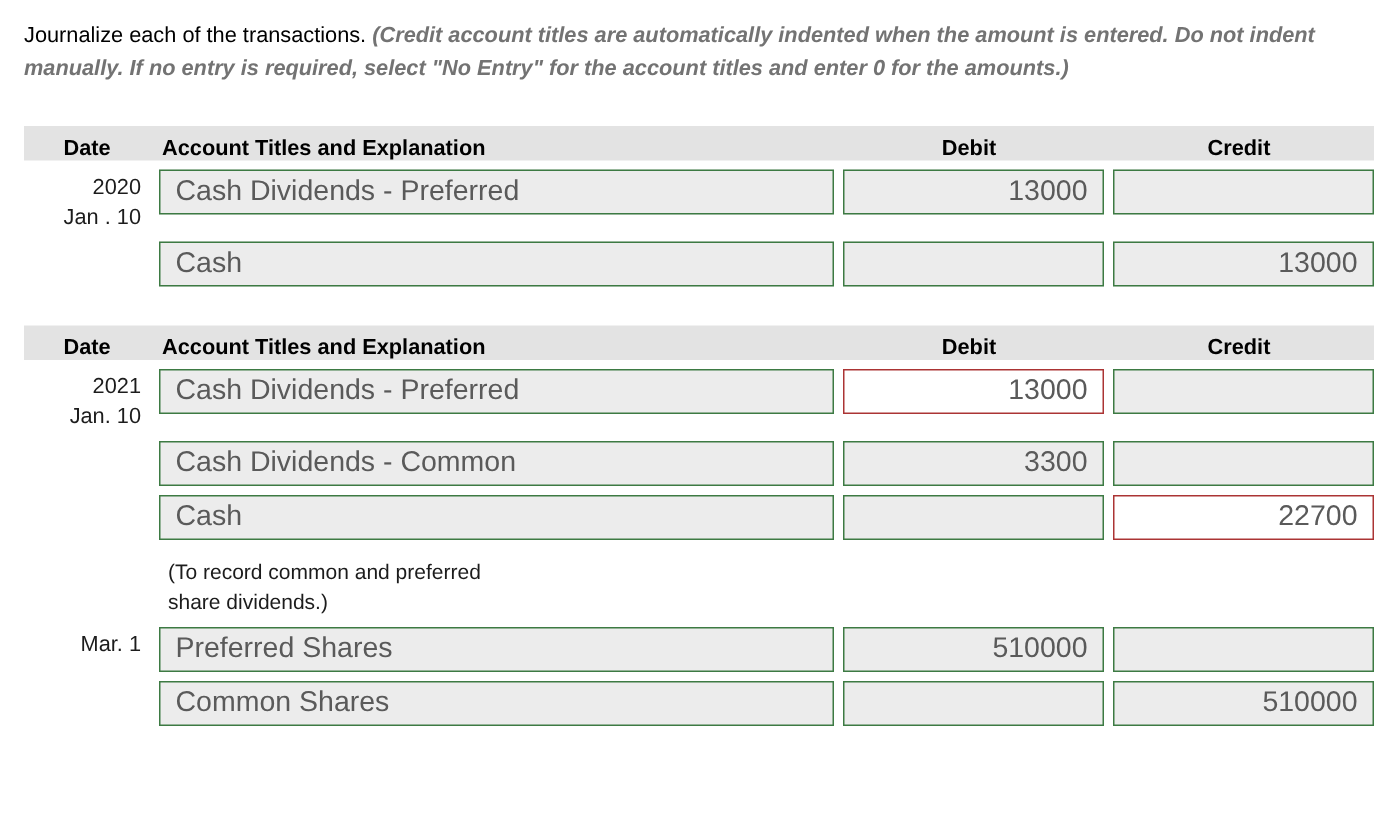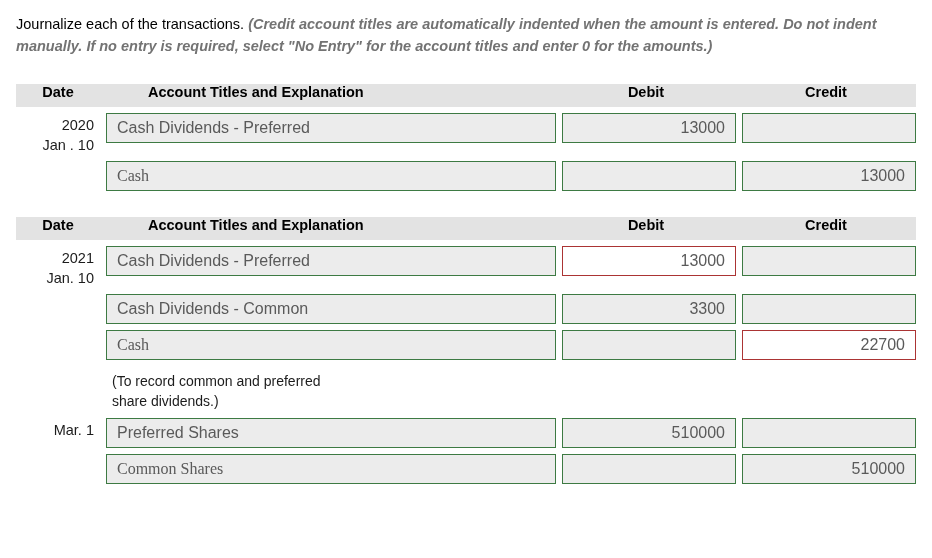--- a/index.html
+++ b/index.html
@@ -32,35 +32,34 @@
 
   
   .journal {
     margin: 0 16px;
     position: relative;
   }
   .journal-head {
     display: flex;
     background: #e3e3e3;
     height: 23px;
-    align-items: flex-start;
+    align-items: flex-end;
     font-weight: bold;
     font-size: 14.5px;
     color: #000000;
   }
   .col-date {
     width: 84px;
     text-align: center;
     flex: 0 0 84px;
   }
   .col-account {
     flex: 1 1 auto;
     padding-left: 8px;
     text-align: left;
-    margin-left: 40px;
   }
   .col-debit {
     flex: 0 0 180px;
     text-align: center;
   }
   .col-credit {
     flex: 0 0 180px;
     text-align: center;
   }
 
@@ -97,34 +96,33 @@
     padding-left: 6px;
     box-sizing: border-box;
   }
 
   .field {
     box-sizing: border-box;
     height: 30px;
     line-height: 28px;
     border: 1px solid #3d7a43;
     background: #ececec;
-    font-size: 16px;
+    font-size: 19px;
     color: #5a5a5a;
     padding: 0 10px;
     width: 100%;
     display: block;
     white-space: nowrap;
     overflow: hidden;
   }
   .field.num {
     text-align: right;
     padding-left: 42px;
   }
   .field.indent {
-    font-family: Liberation Serif, serif;
   }
   .field.wrong {
     border: 1px solid #ab3434;
     background: #ffffff;
   }
 
   .explanation {
     font-size: 14px;
     color: #1c1c1c;
     line-height: 1.45;

